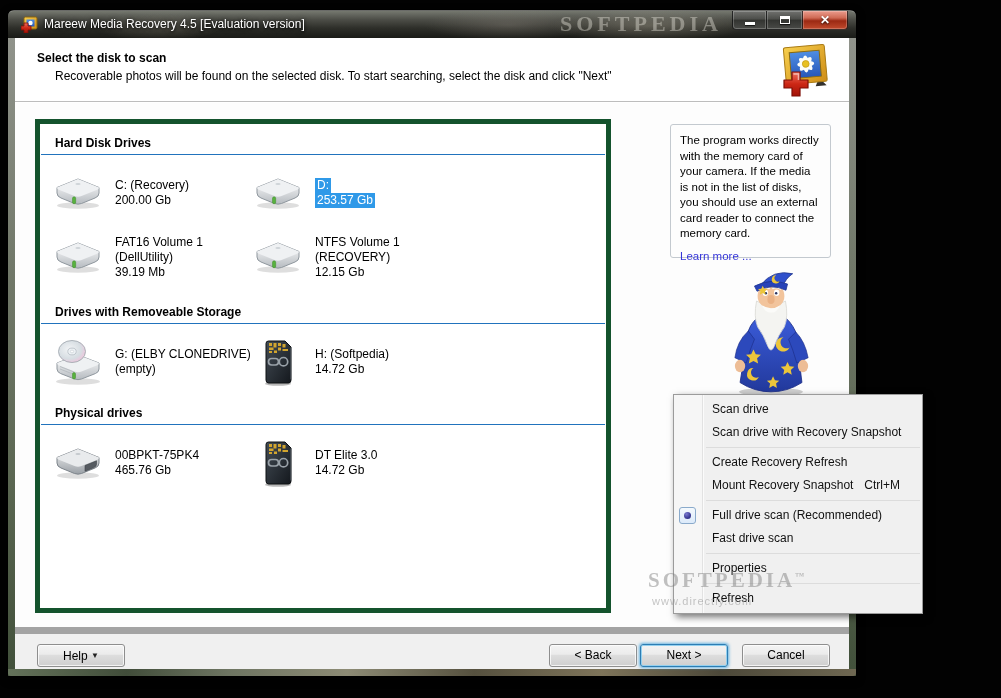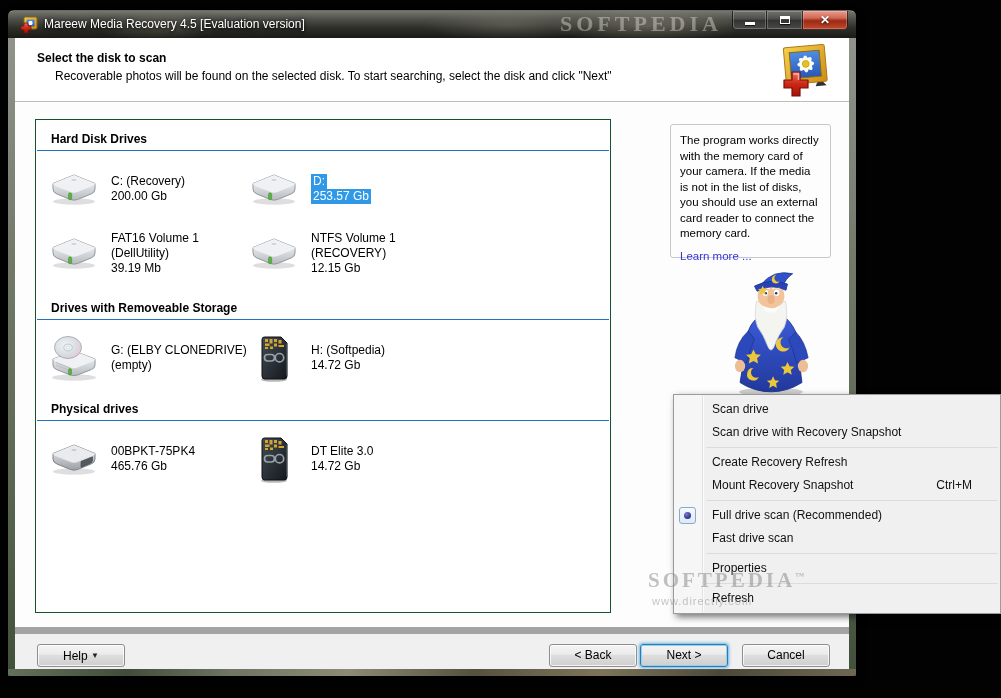--- a/index.html
+++ b/index.html
@@ -43,21 +43,21 @@
 
   
   .client{position:absolute;left:7px;top:28px;right:7px;bottom:7px;background:#fff;}
   .hdr{position:relative;height:64px;background:#fff;border-bottom:1px solid #bdbdbd;}
   .hdr-title{position:absolute;left:22px;top:13px;font-weight:bold;font-size:12px;}
   .hdr-sub{position:absolute;left:40px;top:31px;font-size:12px;white-space:nowrap;}
   .hdr-logo{position:absolute;right:16px;top:5px;width:56px;height:54px;}
 
   .content{position:absolute;left:0;top:65px;right:0;bottom:42px;background:#fdfdfd;overflow:hidden;}
 
-  .panel{position:absolute;left:20px;top:16px;width:576px;height:494px;background:#fff;border:1px solid #14532d;}
+  .panel{position:absolute;left:20px;top:16px;width:576px;height:494px;background:#fff;border:5px solid #14532d;}
   .sec-label{margin:12px 0 4px 15px;font-weight:bold;font-size:12px;}
   .sec-line{height:0;border-top:1px solid #2173bd;margin:0 1px 0 1px;}
   .drow{display:grid;grid-template-columns:200px auto;margin-top:12px;margin-bottom:4px;}
   .ditem{display:flex;align-items:center;gap:9px;padding-left:10px;min-height:52px;cursor:default;}
   .dico{width:56px;display:flex;justify-content:center;flex:none;}
   .dtext{line-height:15px;}
   .dl{display:inline-block;white-space:pre;}
   .dl:empty{display:none;}
   .dtext div{line-height:15px;}
   .sel .dl{background:#2f99e8;color:#fff;padding:0 2px;}
@@ -73,26 +73,26 @@
        background:linear-gradient(180deg,#f4f4f4 0%,#ebebeb 45%,#dedede 46%,#cfcfcf 100%);
        box-shadow:inset 0 0 0 1px rgba(255,255,255,.75);}
   .btn-help{left:22px;width:88px;}
   .btn-back{left:534px;width:88px;}
   .btn-next{left:625px;width:88px;border-color:#2d7db3;
        box-shadow:inset 0 0 0 1px #93d0ef,0 0 3px 1px rgba(80,170,225,.85);}
   .btn-cancel{left:727px;width:88px;}
   .help-arrow{font-size:8px;vertical-align:2px;color:#222;}
 
   
-  .menu{position:absolute;left:673px;top:394px;width:328px;background:#f0f0f0;border:1px solid #9b9b9b;
+  .menu{position:absolute;left:673px;top:394px;width:250px;background:#f0f0f0;border:1px solid #9b9b9b;
         box-shadow:3px 3px 7px rgba(0,0,0,.55);z-index:50;padding:3px 0;}
   .menu-gutter{position:absolute;left:0;top:0;bottom:0;width:29px;background:#f6f6f6;border-right:1px solid #e2e2e2;
         box-shadow:1px 0 0 #fbfbfb;}
   .mi{position:relative;display:flex;height:23px;line-height:23px;padding-left:38px;font-size:12px;color:#111;cursor:default;}
-  .mi-short{margin-left:auto;padding-right:28px;}
+  .mi-short{margin-left:auto;padding-right:22px;}
   .msep{height:1px;background:#dcdcdc;margin:3px 2px 3px 32px;}
   .mradio{position:absolute;left:5px;top:3px;width:17px;height:17px;border:1px solid #8aaacb;border-radius:3px;
         background:linear-gradient(180deg,#f4f9fd,#dceafa);display:flex;align-items:center;justify-content:center;}
   .mradio-dot{width:7px;height:7px;border-radius:50%;
         background:radial-gradient(circle at 35% 30%,#7b7bd0,#3a3a95 60%,#26266e);}
 
   
   .wm-body{position:absolute;left:648px;top:568px;z-index:60;font-family:"Liberation Serif",serif;
         font-weight:bold;font-size:21px;letter-spacing:3px;color:rgba(125,125,125,.48);pointer-events:none;}
   .wm-body sup{font-size:9px;letter-spacing:0;}

